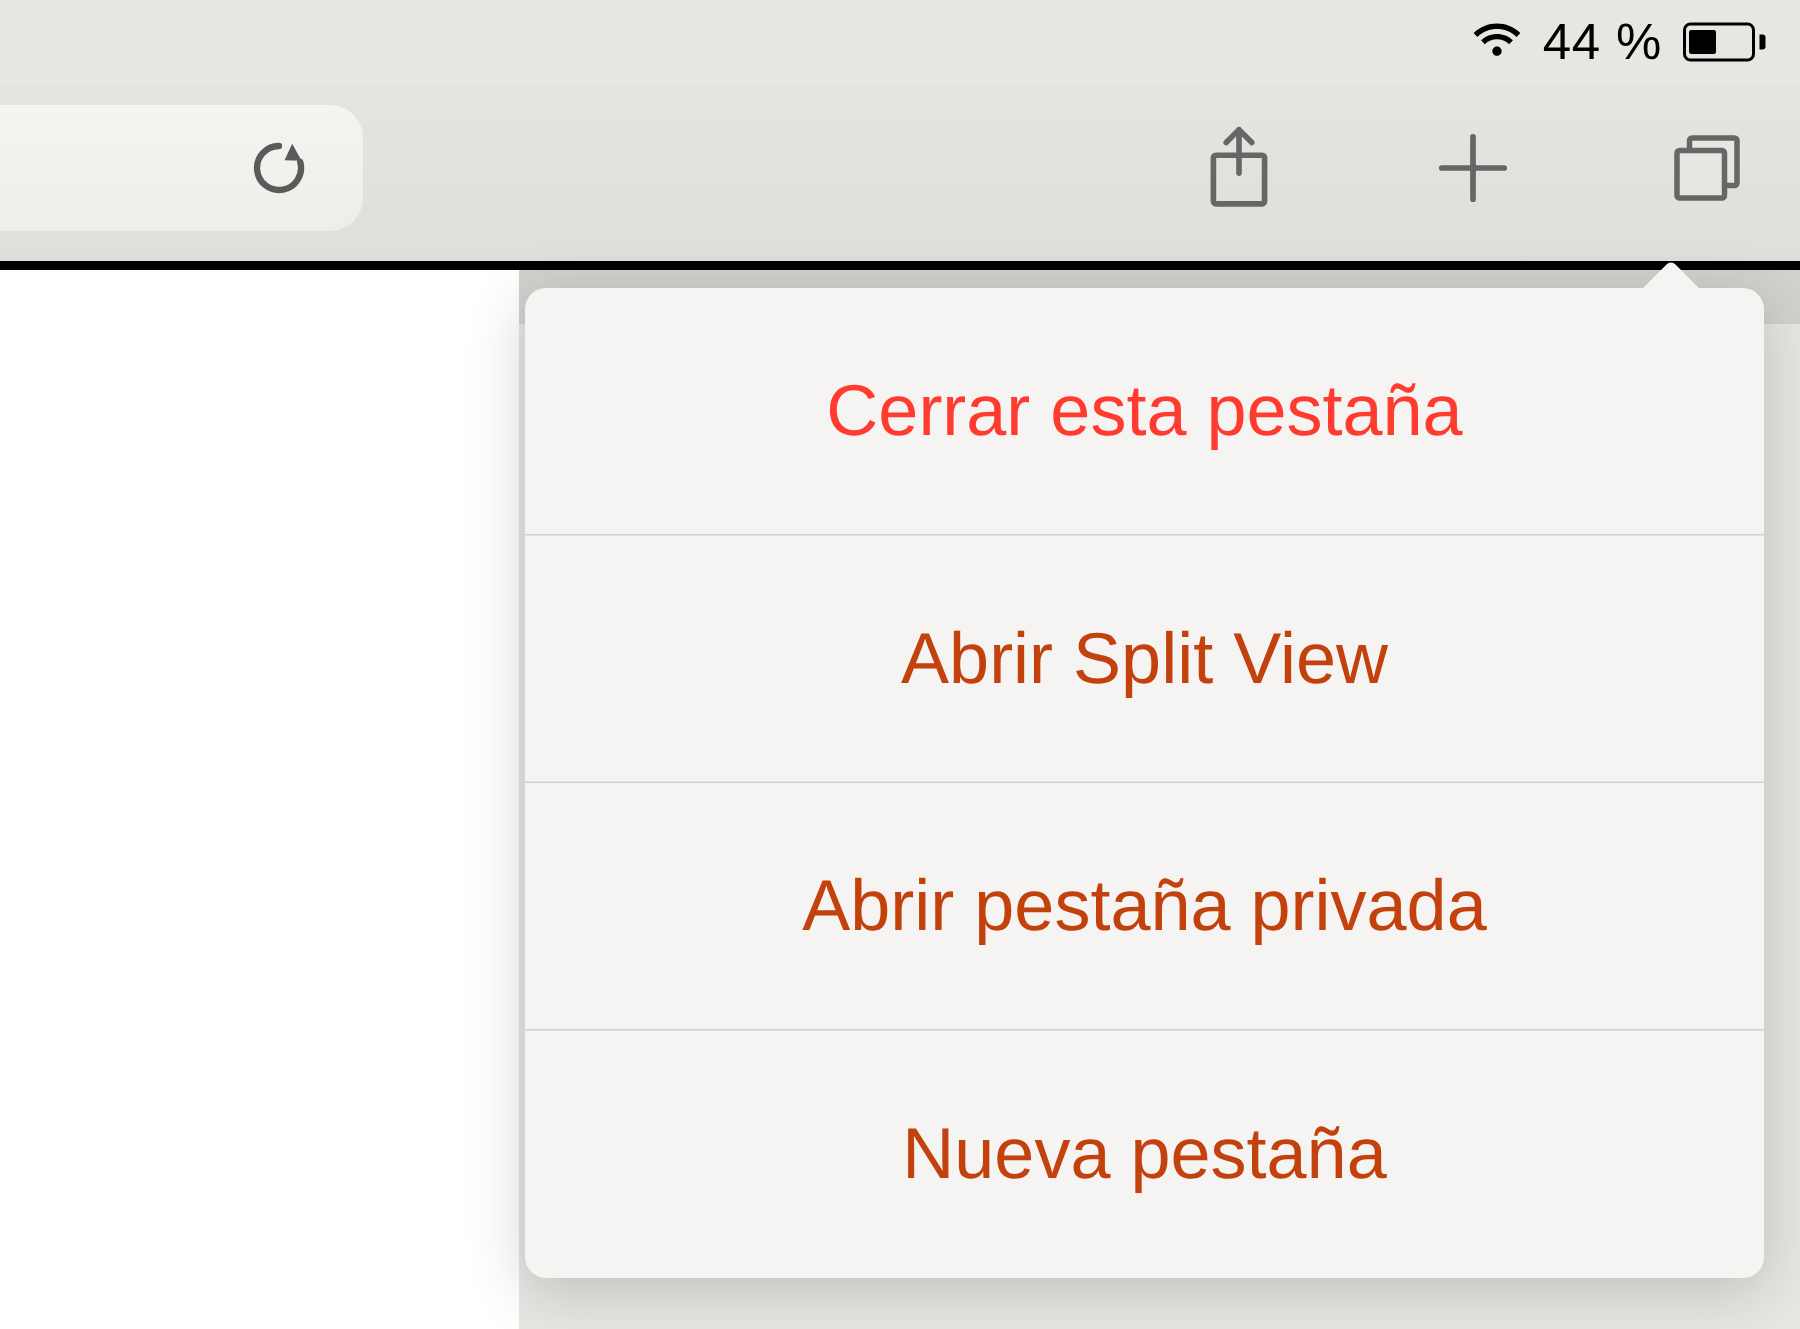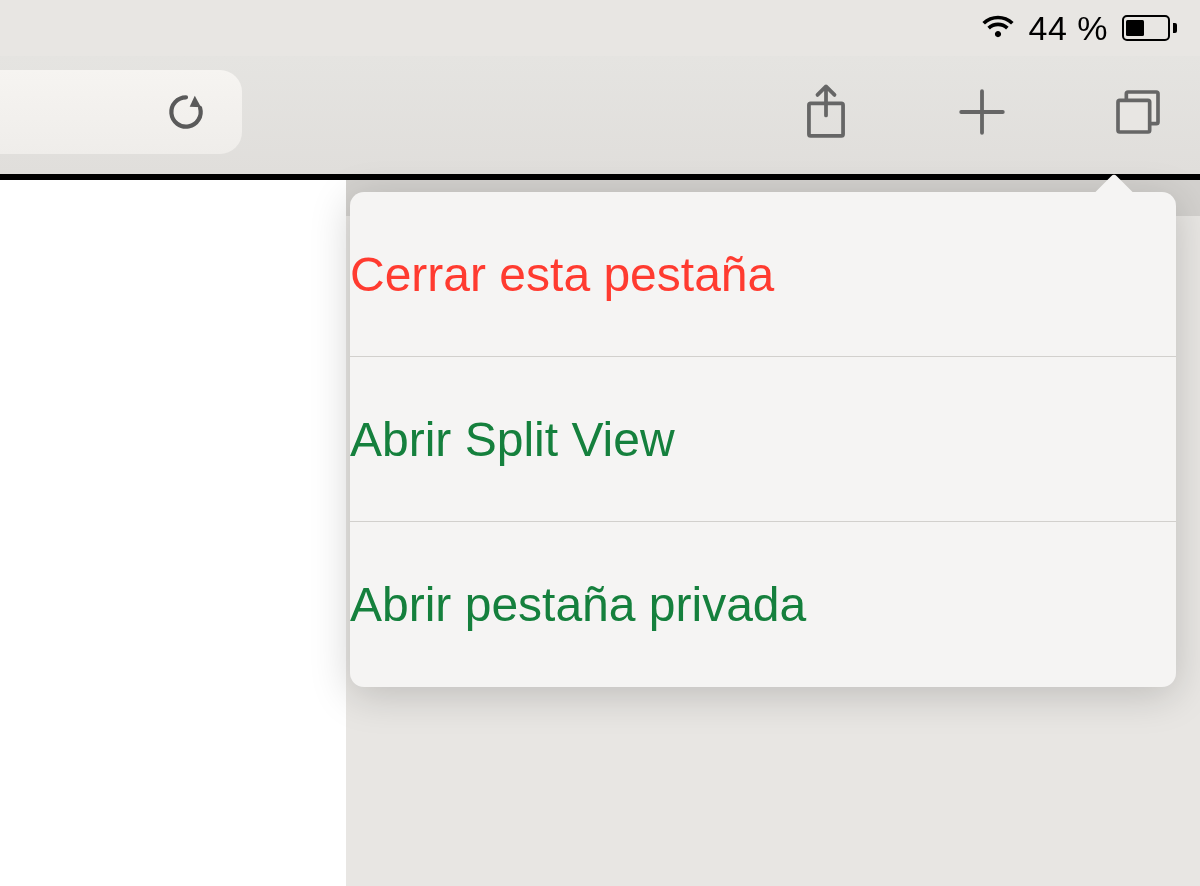--- a/index.html
+++ b/index.html
@@ -191,42 +191,42 @@
       height: 32px;
       background: #f5f4f3;
       transform: rotate(45deg);
       border-radius: 4px;
     }
 
     .menu-item {
       height: 165px;
       display: flex;
       align-items: center;
-      justify-content: flex-start;
+      justify-content: center;
       font-size: 48px;
       font-weight: 400;
       border-bottom: 1px solid #d2d0cd;
       cursor: pointer;
     }
 
     .menu-item:last-child {
       border-bottom: none;
       border-radius: 0 0 14px 14px;
     }
 
     .menu-item:first-child {
       border-radius: 14px 14px 0 0;
     }
 
     .menu-destructive {
       color: #ff3b30;
     }
 
     .menu-default {
-      color: #15803d;
+      color: #c2410c;
     }
   </style>
 </head>
 <body>
 
 <div class="status-bar">
   <span class="wifi-icon">
     <svg viewBox="0 0 24 24" width="34" height="34">
       <path d="M12 18.5 c1.2 0 2.2 -1 2.2 -2.2 s -1 -2.2 -2.2 -2.2 s -2.2 1 -2.2 2.2 s 1 2.2 2.2 2.2 z M4.5 11.2 c 4 -4 11 -4 15 0 l -1.8 1.8 c -3 -3 -8.4 -3 -11.4 0 z M1 7.8 c 6 -6 16 -6 22 0 l -1.8 1.8 c -5 -5 -13.4 -5 -18.4 0 z" fill="#000"></path>
     </svg>
@@ -282,13 +282,16 @@
 
   <div class="menu-item menu-destructive">
     <span>Cerrar esta pestaña</span>
   </div>
   <div class="menu-item menu-default">
     <span>Abrir Split View</span>
   </div>
   <div class="menu-item menu-default">
     <span>Abrir pestaña privada</span>
   </div>
+  <div class="menu-item menu-default">
+    <span>Nueva pestaña</span>
+  </div>
 </div>
 
 </body></html>

